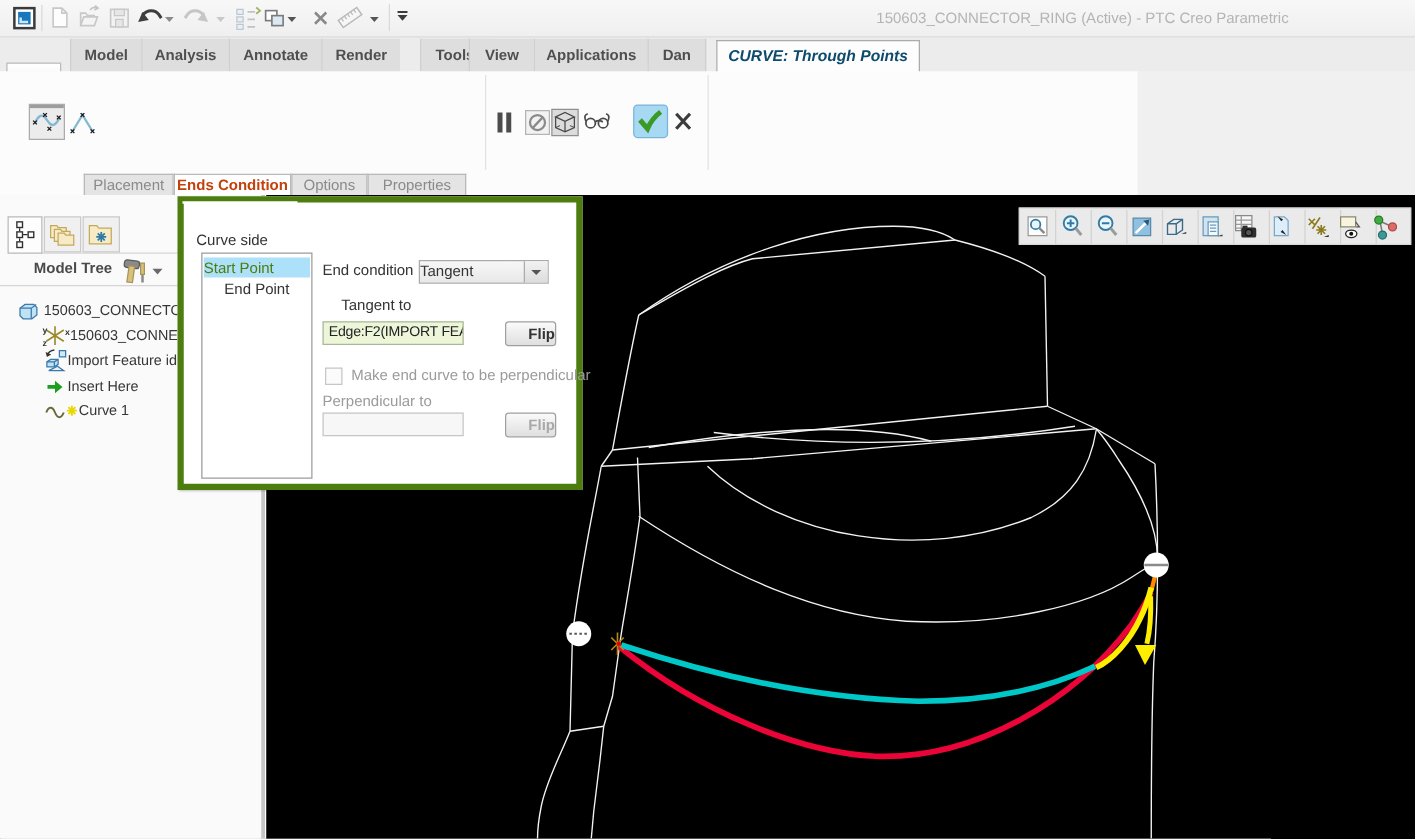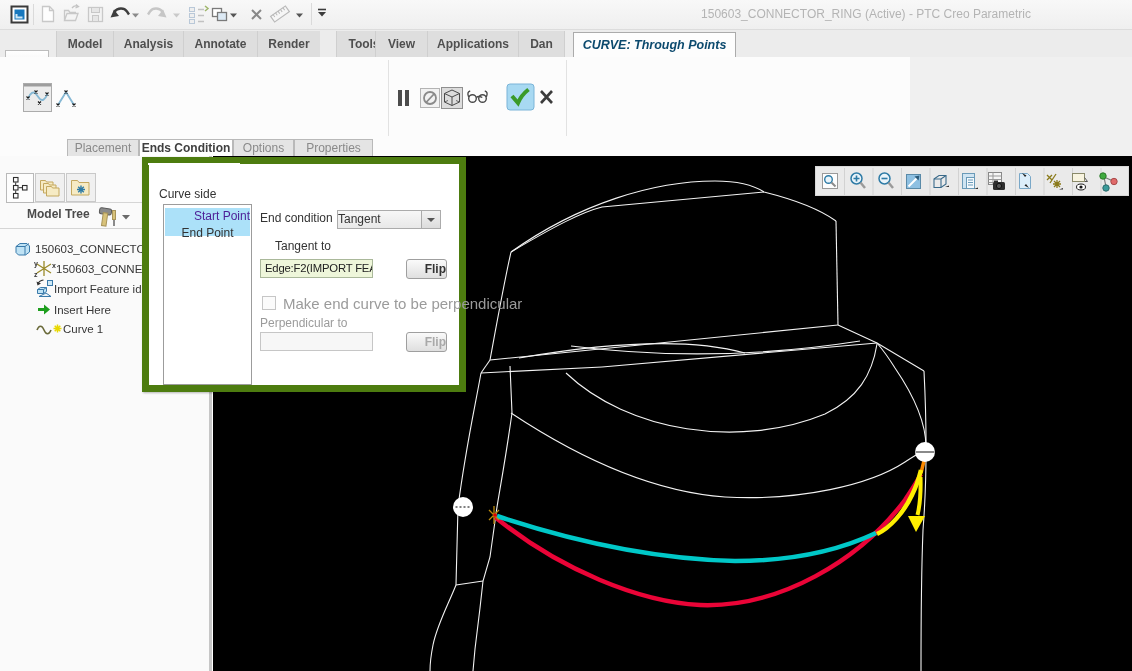--- a/index.html
+++ b/index.html
@@ -18,34 +18,34 @@
       line-height:22px;text-align:left;}
 #curvetab{position:absolute;left:573px;top:2px;width:163px;height:27px;background:#fdfdfd;
       border:1px solid #ababab;border-bottom:none;box-sizing:border-box;color:#0c4a6e;
       font-weight:bold;font-style:italic;font-size:12.5px;line-height:25px;text-align:center;}
 
 #ribbon{left:0;top:57px;width:910px;height:99px;background:#fcfcfc;}
 .vsep{position:absolute;top:3px;width:1px;height:76px;background:#e2e2e2;}
 
 .dtab{position:absolute;top:82px;height:17px;line-height:17px;text-align:center;font-size:12px;
       color:#8a8a8a;background:#e4e4e4;border:1px solid #b9b9b9;border-bottom:none;box-sizing:border-box;}
-#dtab-active{color:#404040;font-weight:bold;background:#ffffff;}
+#dtab-active{color:#c2410c;font-weight:bold;background:#ffffff;}
 
 #treepanel{left:0;top:156px;width:209px;height:515px;background:#fafafa;
       border-right:3px solid #c6c6c6;box-shadow:1px 0 0 #ffffff;box-sizing:content-box;}
 #canvas{left:213px;top:156px;width:919px;height:515px;background:#000;}
 #gtoolbar{left:815px;top:166px;width:314px;height:30px;background:#eaeaea;border:1px solid #d8d8d8;box-sizing:border-box;}
 .titem{position:absolute;font-size:11.5px;color:#363636;white-space:nowrap;}
 
 #dialog{left:142px;top:157px;width:324px;height:235px;background:#ffffff;
-      border:7px solid #4d7c0f;box-sizing:border-box;box-shadow:1px 1px 2px rgba(0,0,0,0.28);}
+      border:5px solid #4d7c0f;box-sizing:border-box;box-shadow:1px 1px 2px rgba(0,0,0,0.28);}
 .dlabel{position:absolute;font-size:12px;color:#333;white-space:nowrap;}
 .dgray{color:#9b9b9b;}
 #listbox{position:absolute;left:14px;top:40px;width:89px;height:181px;background:#fff;border:1px solid #9c9c9c;box-sizing:border-box;}
-#lb-sel{position:absolute;left:1px;top:3px;width:85px;height:28px;background:#ace1f9;text-align:right;line-height:16px;font-size:12px;color:#4c1d95;}
+#lb-sel{position:absolute;left:1px;top:3px;width:85px;height:16px;background:#ace1f9;text-align:left;line-height:16px;font-size:12px;color:#4d7c0f;}
 #lb-un{position:absolute;left:1px;top:20px;width:85px;height:16px;text-align:center;line-height:16px;font-size:12px;color:#333;}
 .combo{position:absolute;left:188px;top:46px;width:104px;height:19px;background:linear-gradient(#f7f7f7,#e8e8e8);
       border:1px solid #ababab;box-sizing:border-box;font-size:12px;color:#333;line-height:17px;}
 .field{position:absolute;box-sizing:border-box;font-size:12px;line-height:17px;padding-left:4px;white-space:nowrap;overflow:hidden;}
 .flipbtn{position:absolute;left:257px;width:41px;height:20px;background:linear-gradient(#fafafa,#dfdfdf);
       border:1px solid #9f9f9f;border-radius:3px;box-sizing:border-box;text-align:right;
       line-height:18px;font-size:12px;font-weight:bold;color:#333;}
 </style></head>
 <body>
 
@@ -367,17 +367,17 @@
   <div class="dlabel" style="left:111px;top:47px;">End condition</div>
   <div class="combo">Tangent
     <div style="position:absolute;right:0;top:0;width:18px;height:17px;border-left:1px solid #ababab;background:linear-gradient(#f2f2f2,#dcdcdc);">
       <div style="position:absolute;left:5px;top:7px;width:0;height:0;border-left:4px solid transparent;border-right:4px solid transparent;border-top:4px solid #555;"></div>
     </div>
   </div>
   <div class="dlabel" style="left:126px;top:75px;">Tangent to</div>
   <div class="field" style="left:111px;top:95px;width:113px;height:19px;background:#eef6da;border:1px solid #aab89a;color:#222;font-size:11.3px;letter-spacing:-0.2px;">Edge:F2(IMPORT FEAT</div>
   <div class="flipbtn" style="top:95px;">Flip</div>
   <div style="position:absolute;left:113px;top:132px;width:12px;height:12px;border:1px solid #c6c6c6;background:#fbfbfb;"></div>
-  <div class="dlabel dgray" style="left:134px;top:131px;font-size:15px;">Make end curve to be perpendicular</div>
+  <div class="dlabel dgray" style="left:134px;top:131px;font-size:12px;">Make end curve to be perpendicular</div>
   <div class="dlabel dgray" style="left:111px;top:152px;">Perpendicular to</div>
   <div class="field" style="left:111px;top:168px;width:113px;height:19px;background:#f7f7f7;border:1px solid #c6c6c6;"></div>
   <div class="flipbtn" style="top:168px;color:#a9a9a9;">Flip</div>
 </div>
 
 </body></html>

